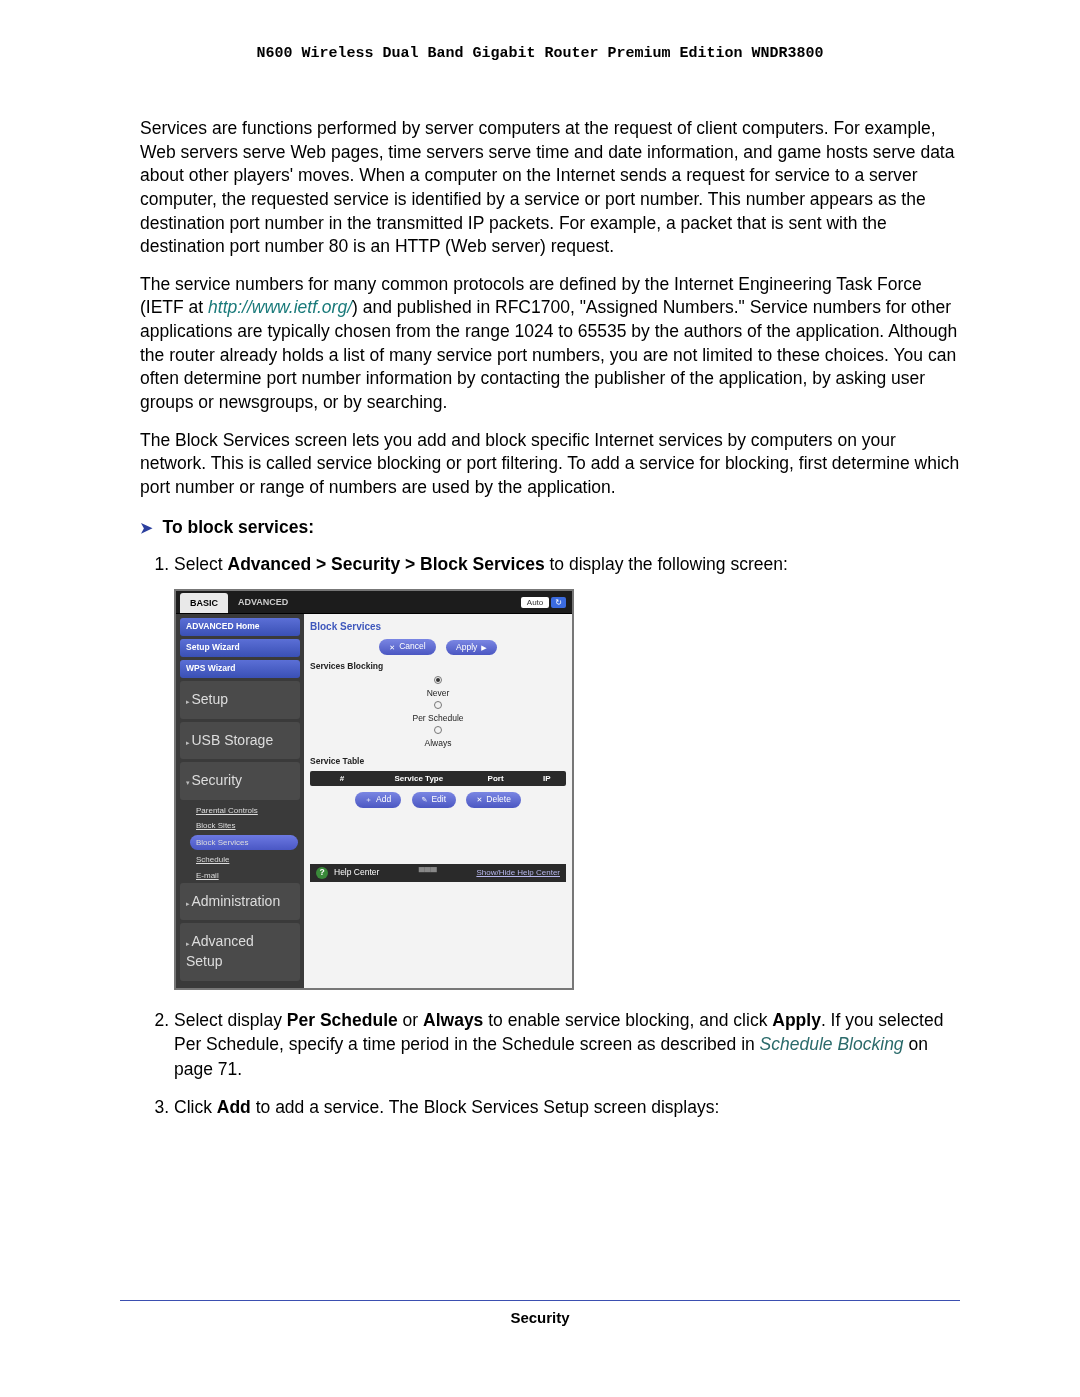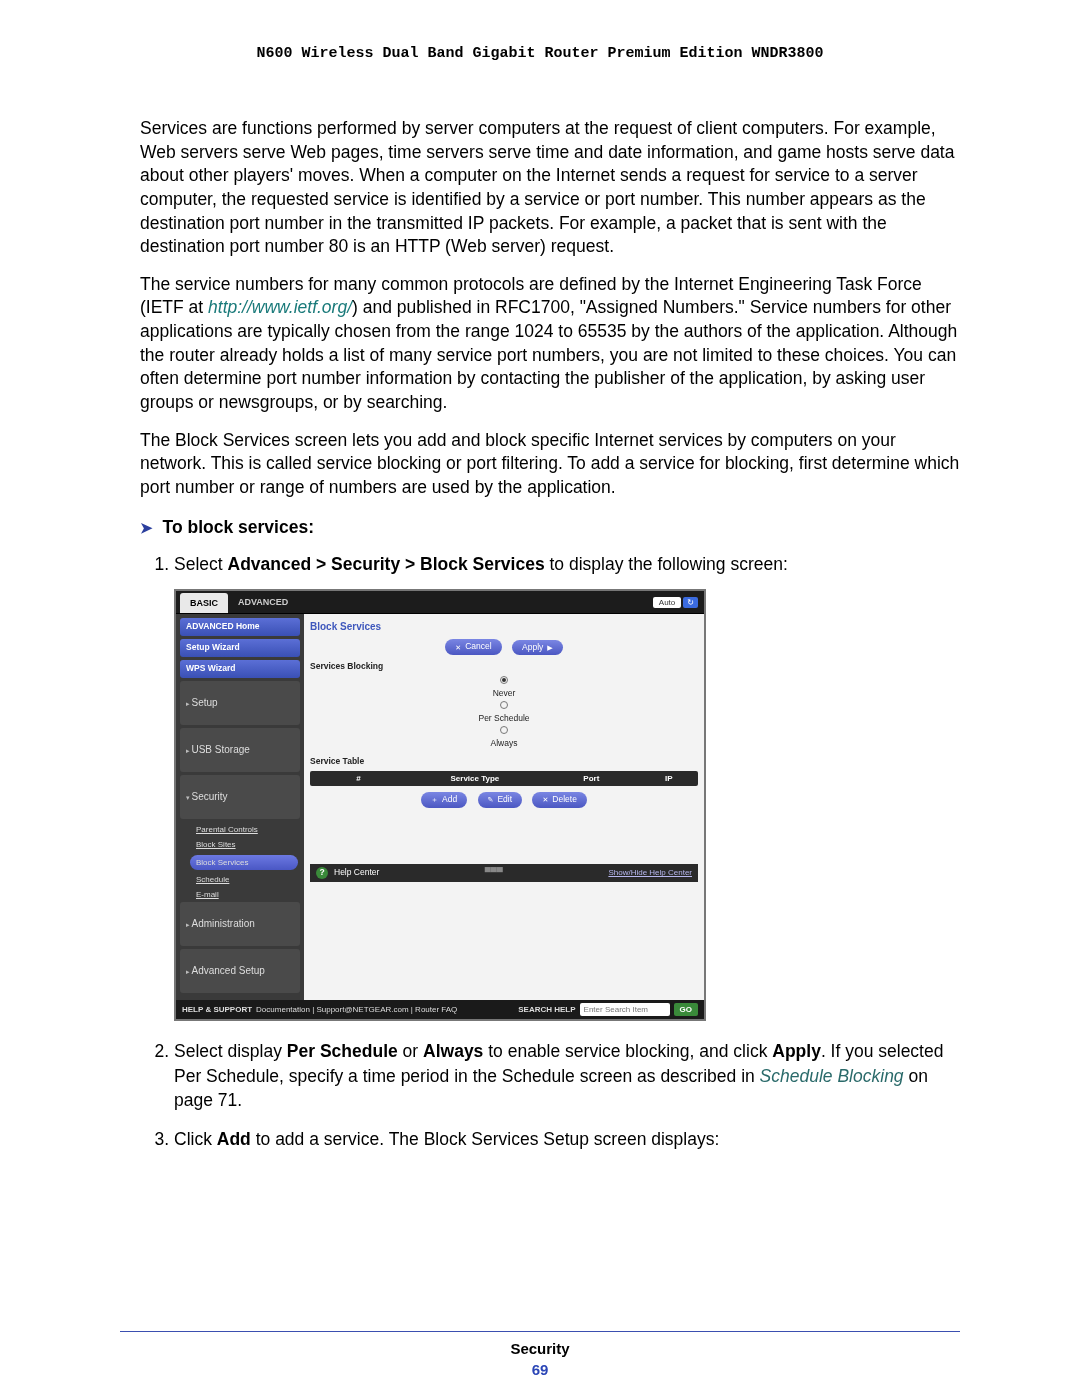--- a/index.html
+++ b/index.html
@@ -57,21 +57,21 @@
   }
   .link, a.link{color:#1a7a7a;font-style:italic;text-decoration:none;}
   .crossref{font-style:italic;color:#2a6a6a;}
   .bold{font-weight:bold;}
 
   
   .shotwrap{
     margin:12px 0 18px 0;
   }
   .shot{
-    width:532px;
+    width:400px;
     background:#3a3a3a;
     border:2px solid #777;
     font-size:8.5px;
     color:#fff;
   }
   .shot-top{
     display:flex;
     align-items:center;
     background:#1c1c1c;
     border-bottom:1px solid #000;
@@ -94,21 +94,21 @@
   }
   .shot-body{display:flex;background:#444;}
   .shot-side{
     width:128px;background:#3a3a3a;padding:4px;
   }
   .sd-head{
     background:linear-gradient(#5b6fd6,#3a50b5);
     border-radius:3px;padding:3px 6px;margin-bottom:3px;font-weight:bold;font-size:8.5px;
   }
   .sd-row{
-    background:#4a4a4a;border-radius:3px;padding:15px 6px;margin-bottom:3px;font-size:10px;color:#ddd;
+    background:#4a4a4a;border-radius:3px;padding:9px 6px;margin-bottom:3px;font-size:14px;color:#ddd;
   }
   .sd-row.exp::before{content:"▸ ";color:#bbb;font-size:7px;}
   .sd-row.open::before{content:"▾ ";color:#bbb;font-size:7px;}
   .sd-sub{font-size:8px;color:#ddd;padding:2px 4px 2px 16px;text-decoration:underline;}
   .sd-sub.sel{
     background:linear-gradient(#6c79e2,#4a57c4);border-radius:8px;text-decoration:none;margin:2px 2px 2px 10px;padding:2px 6px;
   }
   .shot-main{
     flex:1;background:#f3f3f3;color:#222;padding:6px;
   }
@@ -250,41 +250,32 @@
               </div>
               <div style="height:50px;"></div>
               <div class="shot-hc">
                 <span class="qm">?</span>
                 <span style="font-weight:normal;">Help Center</span>
                 <span class="sp">▀▀▀</span>
                 <span class="shlink">Show/Hide Help Center</span>
               </div>
             </div>
           </div>
-          <div class="shot-bot">
-            <span class="hs">HELP &amp; SUPPORT</span>
-            <span>Documentation | Support@NETGEAR.com | Router FAQ</span>
-            <span class="sp"></span>
-            <span class="hs">SEARCH HELP</span>
-            <span class="searchbox">Enter Search Item</span>
-            <span class="gobtn">GO</span>
-          </div>
         </div>
       </div>
     </li>
 
     <li>
       <span>Select display </span><span class="bold">Per Schedule</span><span> or </span><span class="bold">Always</span><span> to enable service blocking, and click </span><span class="bold">Apply</span><span>. If you selected Per Schedule, specify a time period in the Schedule screen as described in </span><span class="crossref">Schedule Blocking</span><span> on page 71.</span>
     </li>
 
     <li>
       <span>Click </span><span class="bold">Add</span><span> to add a service. The Block Services Setup screen displays:</span>
     </li>
 
   </ol>
 
   <hr class="ftr">
   <div class="ftr-block">
     <div class="ftr-sec">Security</div>
-    <div class="ftr-pg">69</div>
   </div>
 
 </div>
 
 </body></html>

